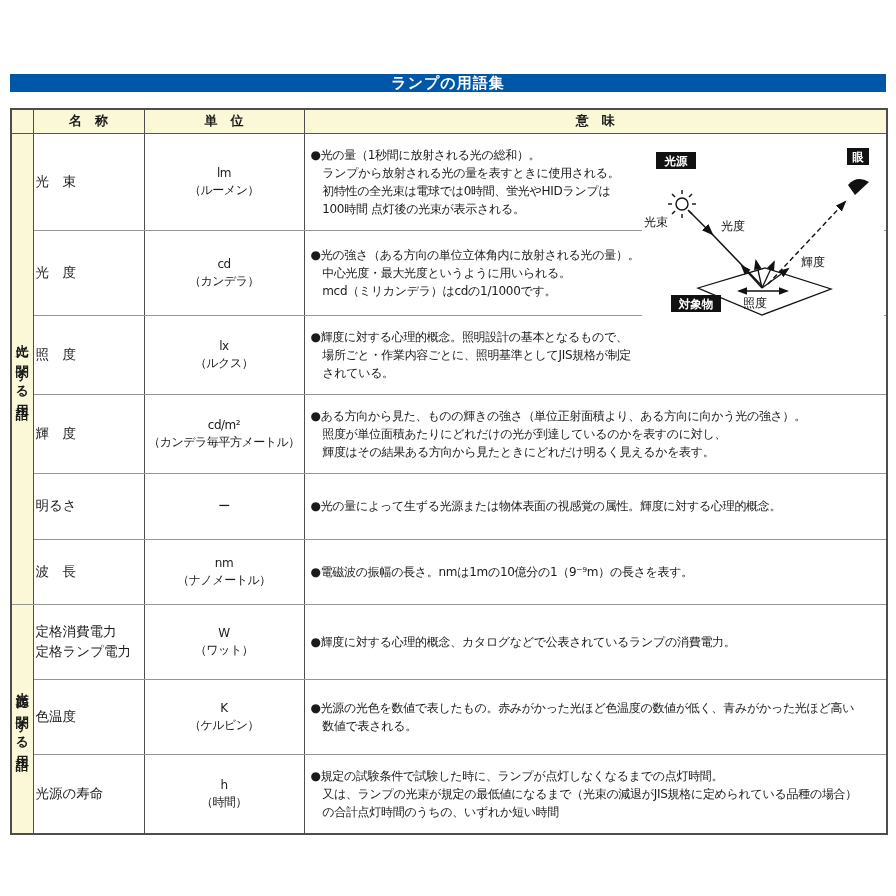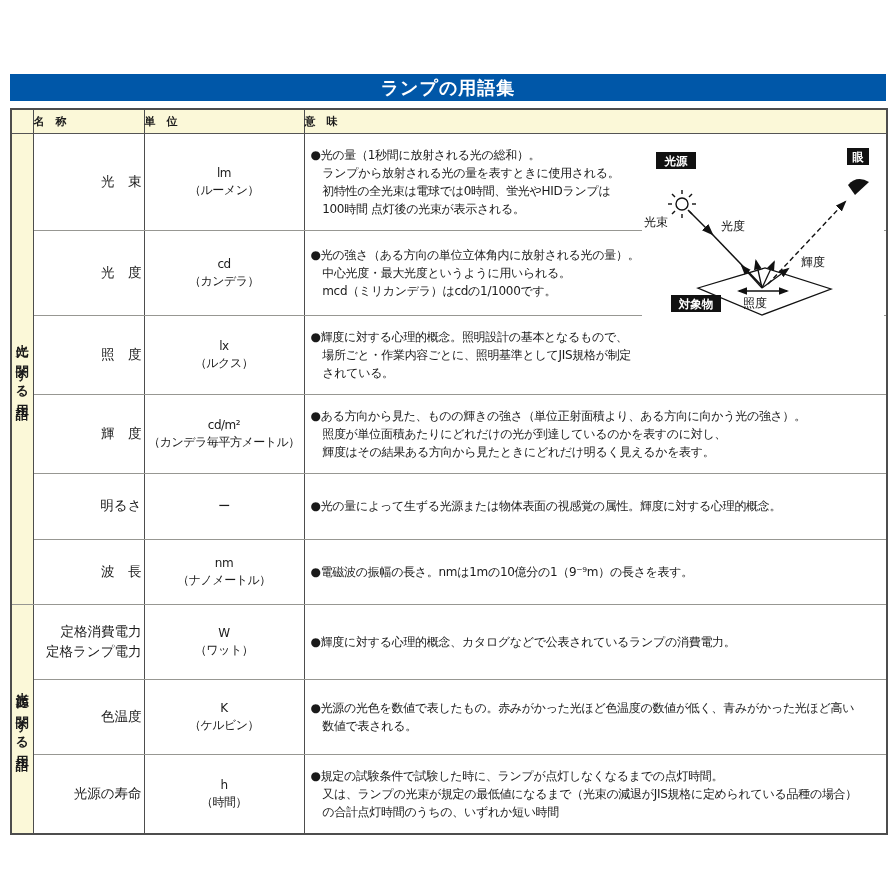--- a/index.html
+++ b/index.html
@@ -2,49 +2,49 @@
 <html><head>
 <meta charset="utf-8">
 <style>
   * { margin:0; padding:0; box-sizing:border-box; }
   html,body { background:#fff; }
   body { font-family:"DejaVu Sans", sans-serif; color:#1a1a1a; }
   .page { position:relative; width:896px; height:896px; background:#fff; overflow:hidden; }
 
   
   .banner {
-    position:absolute; left:10px; top:74px; width:876px; height:27px;
+    position:absolute; left:10px; top:74px; width:876px; height:18px;
     background:#0057A8; color:#fff; display:flex; align-items:center; justify-content:center;
-    font-size:18px; font-weight:bold; letter-spacing:1px;
+    font-size:15px; font-weight:bold; letter-spacing:1px;
   }
 
   
   table.glossary {
     position:absolute; left:10px; top:108px; width:876px;
     border-collapse:collapse; table-layout:fixed;
     border:2px solid #4d4d4d;
   }
   table.glossary td, table.glossary th {
     border-left:1px solid #4d4d4d; border-right:1px solid #4d4d4d;
     border-top:1px solid #979792; border-bottom:1px solid #979792;
     vertical-align:middle;
   }
   tr.hdr th, tr.hdr td { border-bottom:1px solid #555; background:#FBF8D8; }
-  tr.hdr th { font-size:11px; font-weight:bold; text-align:left; }
+  tr.hdr th { font-size:13px; font-weight:bold; text-align:center; }
   td.corner { background:#fff; }
   td.grp {
     background:#FBF8D8; text-align:center; vertical-align:middle; padding:0;
   }
   td.grp .vtext {
     writing-mode:vertical-rl; text-orientation:upright;
     font-size:13px; font-weight:bold; letter-spacing:3px; line-height:1;
     display:inline-block;
   }
   td.name {
-    text-align:right; font-size:13.5px; white-space:pre-wrap; line-height:1.45;
+    text-align:left; font-size:13.5px; white-space:pre-wrap; line-height:1.45;
     padding:0 2px;
   }
   td.unit {
     text-align:center; font-size:12px; letter-spacing:-0.5px;
     white-space:pre-wrap; line-height:1.4; padding:4px 1px;
   }
   td.meaning {
     text-align:left; font-size:12px; letter-spacing:-0.3px;
     white-space:pre-wrap; line-height:1.5; padding:12px 6px;
   }

